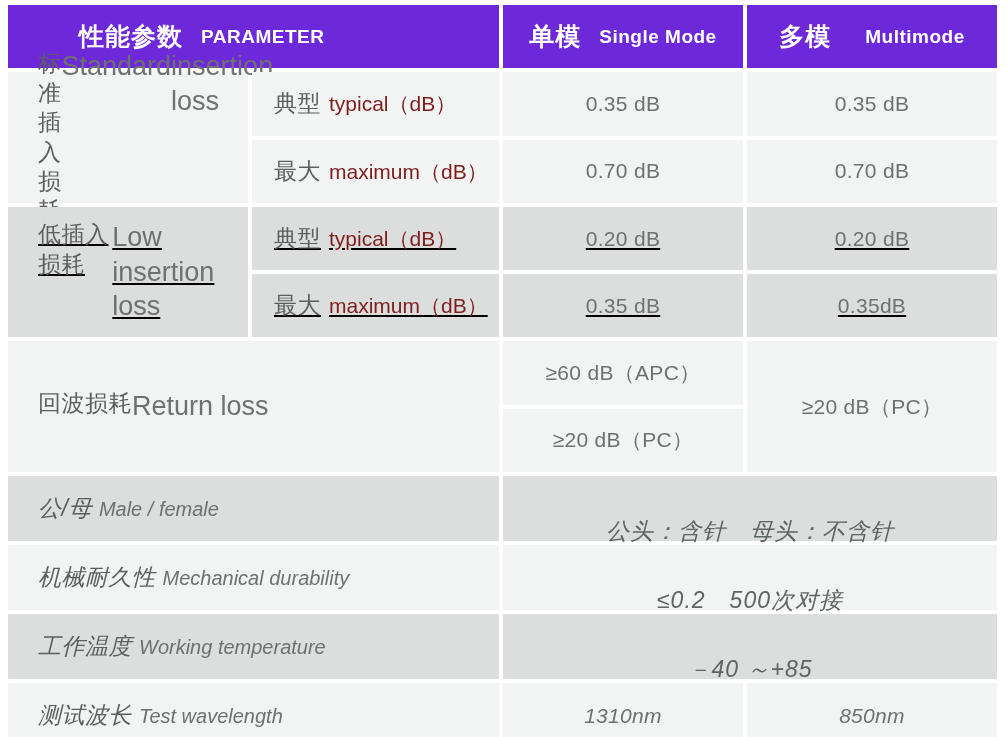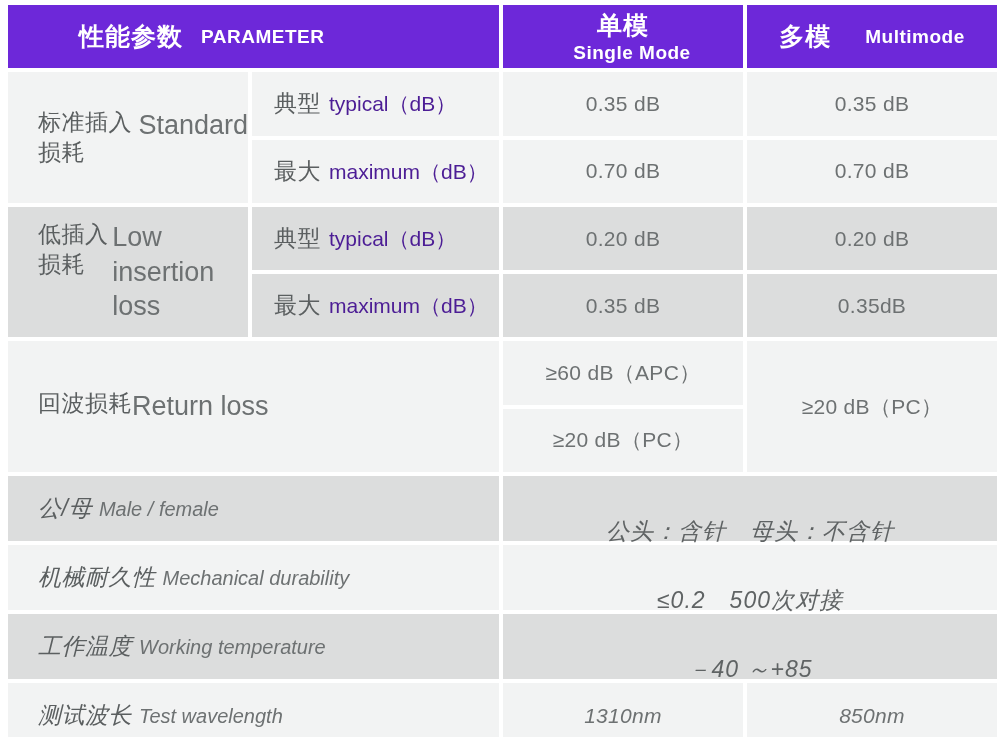--- a/index.html
+++ b/index.html
@@ -38,21 +38,21 @@
   .hdr-cell {
     background: #6d28d9;
     display: flex;
     align-items: center;
     color: #ffffff;
   }
   .hdr-param {
     width: 491px;
     padding-left: 71px;
   }
-  .hdr-sm { width: 240px; justify-content: center; flex-direction: column; }
+  .hdr-sm { width: 240px; justify-content: center; }
   .hdr-mm { width: 250px; justify-content: center; gap: 16px; }
 
   .hdr-cn {
     font-size: 25px;
     font-weight: bold;
     letter-spacing: 1px;
   }
   .hdr-en {
     font-size: 19px;
     font-weight: bold;
@@ -115,39 +115,39 @@
     display: flex;
     align-items: baseline;
   }
   .sub-text .cn {
     font-size: 23px;
     color: #5b5f60;
     letter-spacing: 0.5px;
   }
   .sub-text .en {
     font-size: 21px;
-    color: #4c1d95;
+    color: #7f1d1d;
     margin-left: 8px;
   }
 
   .val {
     font-size: 21px;
     color: #6d7172;
     letter-spacing: 0.3px;
   }
   .val-lg {
     font-size: 23px;
     color: #5f6364;
     letter-spacing: 1px;
     margin-top: 46px;
   }
 
   
   .band-ins { height: 131px; flex: 0 0 131px; }
-  .band-low { height: 130px; flex: 0 0 130px; }
+  .band-low { height: 130px; flex: 0 0 130px; text-decoration: underline; }
   .band-ret { height: 131px; flex: 0 0 131px; }
   .band-one { height: 65px;  flex: 0 0 65px; font-style: italic;  }
 
   
   .stack2 {
     display: flex;
     flex-direction: column;
     gap: 4px;
   }
   .stack2 > .cell { height: calc(50% - 2px); flex: 1 1 auto; }
@@ -174,20 +174,21 @@
         <span class="hdr-cn">多模</span>
         <span class="hdr-en">Multimode</span>
       </div>
     </div>
 
     <div class="band band-ins">
       <div class="cell bg-light label-col">
         <div class="lbl-stack">
           <span class="cn">标准插入损耗</span>
           <span class="en">Standard</span>
+          <span class="en">insertion loss</span>
         </div>
       </div>
 
       <div class="stack2 sub-col">
         <div class="cell bg-light">
           <div class="sub-text">
             <span class="cn">典型</span>
             <span class="en">typical（dB）</span>
           </div>
         </div>

